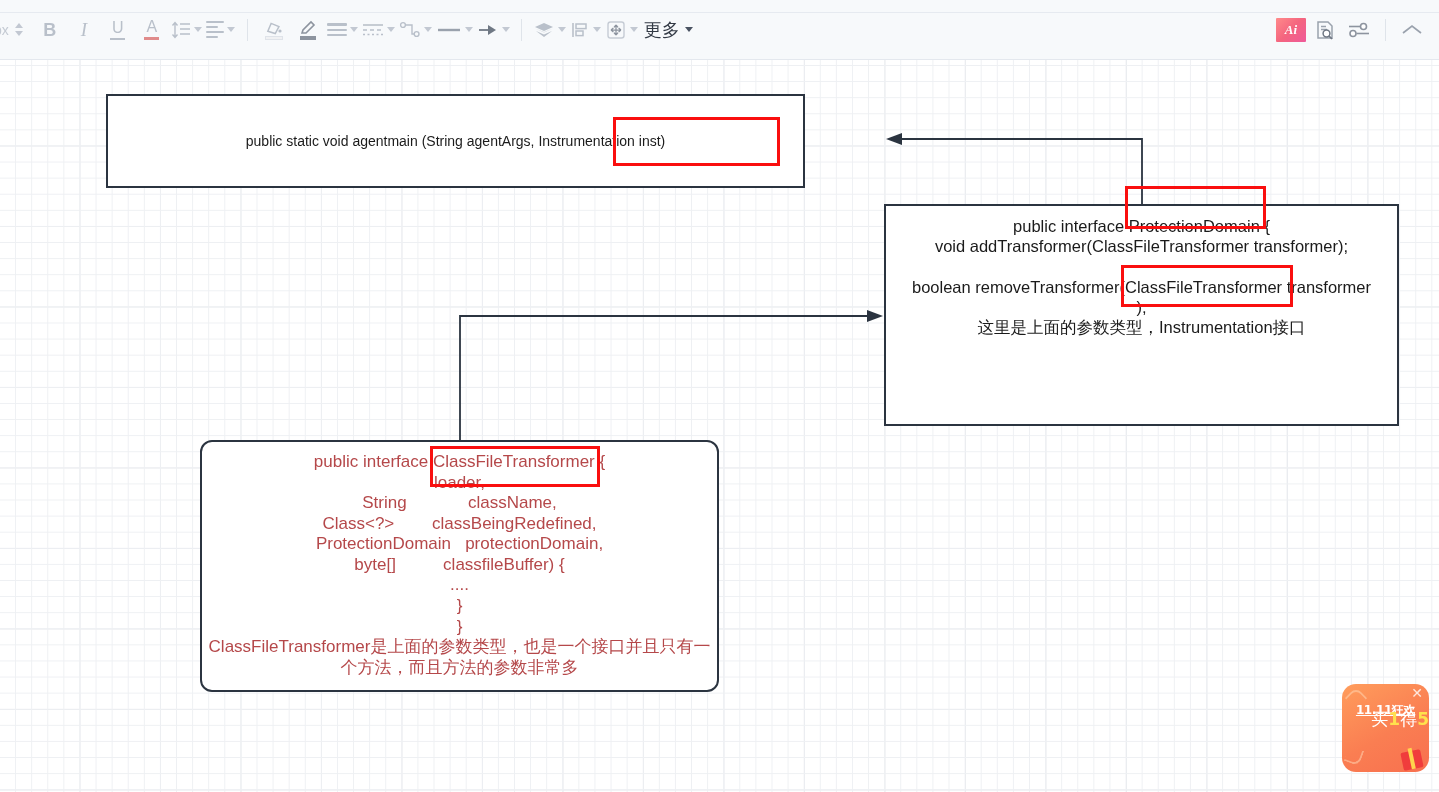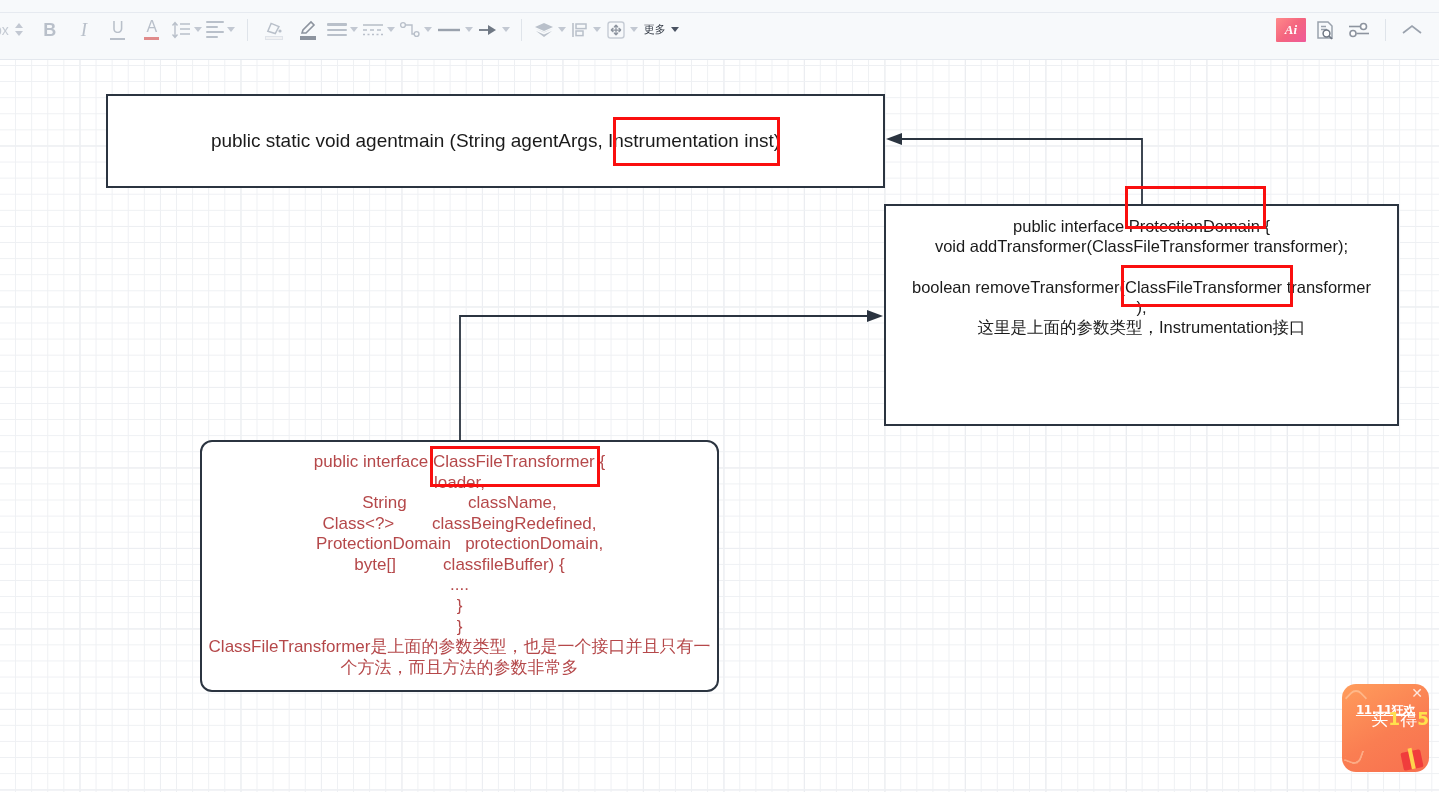--- a/index.html
+++ b/index.html
@@ -31,21 +31,21 @@
     color: #b9c0ca; cursor: pointer;
   }
   .tb-caret {
     width: 0; height: 0; margin-left: 3px;
     border-left: 4.5px solid transparent;
     border-right: 4.5px solid transparent;
     border-top: 5px solid #c2c8d2;
   }
   .tb-sep { width: 1px; height: 22px; background: #dfe4ea; margin: 0 9px; }
   .tb-label-cn {
-    font-size: 11px; color: #333a45; padding: 0 2px;
+    font-size: 18px; color: #333a45; padding: 0 2px;
     font-family: "DejaVu Sans", sans-serif;
   }
   .px-label {
     font-size: 14px; color: #c4cad3; margin-left: -6px;
     font-family: "Liberation Sans", sans-serif;
   }
   .spinner { display: flex; flex-direction: column; gap: 3px; margin: 0 10px 0 6px; }
   .spinner i {
     width: 0; height: 0;
     border-left: 4px solid transparent; border-right: 4px solid transparent;
@@ -87,22 +87,22 @@
   }
 
   .node {
     position: absolute;
     background: #fff;
     border: 2px solid #2b3440;
     display: flex; align-items: center; justify-content: center;
     text-align: center;
   }
   #node-agentmain {
-    left: 106px; top: 34px; width: 779px; height: 94px;
-    font-size: 19px; color: #1b1b1b;
+    left: 106px; top: 34px; width: 699px; height: 94px;
+    font-size: 14px; color: #1b1b1b;
   }
   #node-instrumentation {
     left: 884px; top: 144px; width: 515px; height: 222px;
     font-size: 16.5px; color: #1b1b1b; line-height: 1.23;
     align-items: flex-start; padding-top: 10px;
   }
   #node-cft {
     left: 200px; top: 380px; width: 519px; height: 252px;
     border-radius: 12px;
     font-size: 17px; color: #b5484a; line-height: 1.21;

